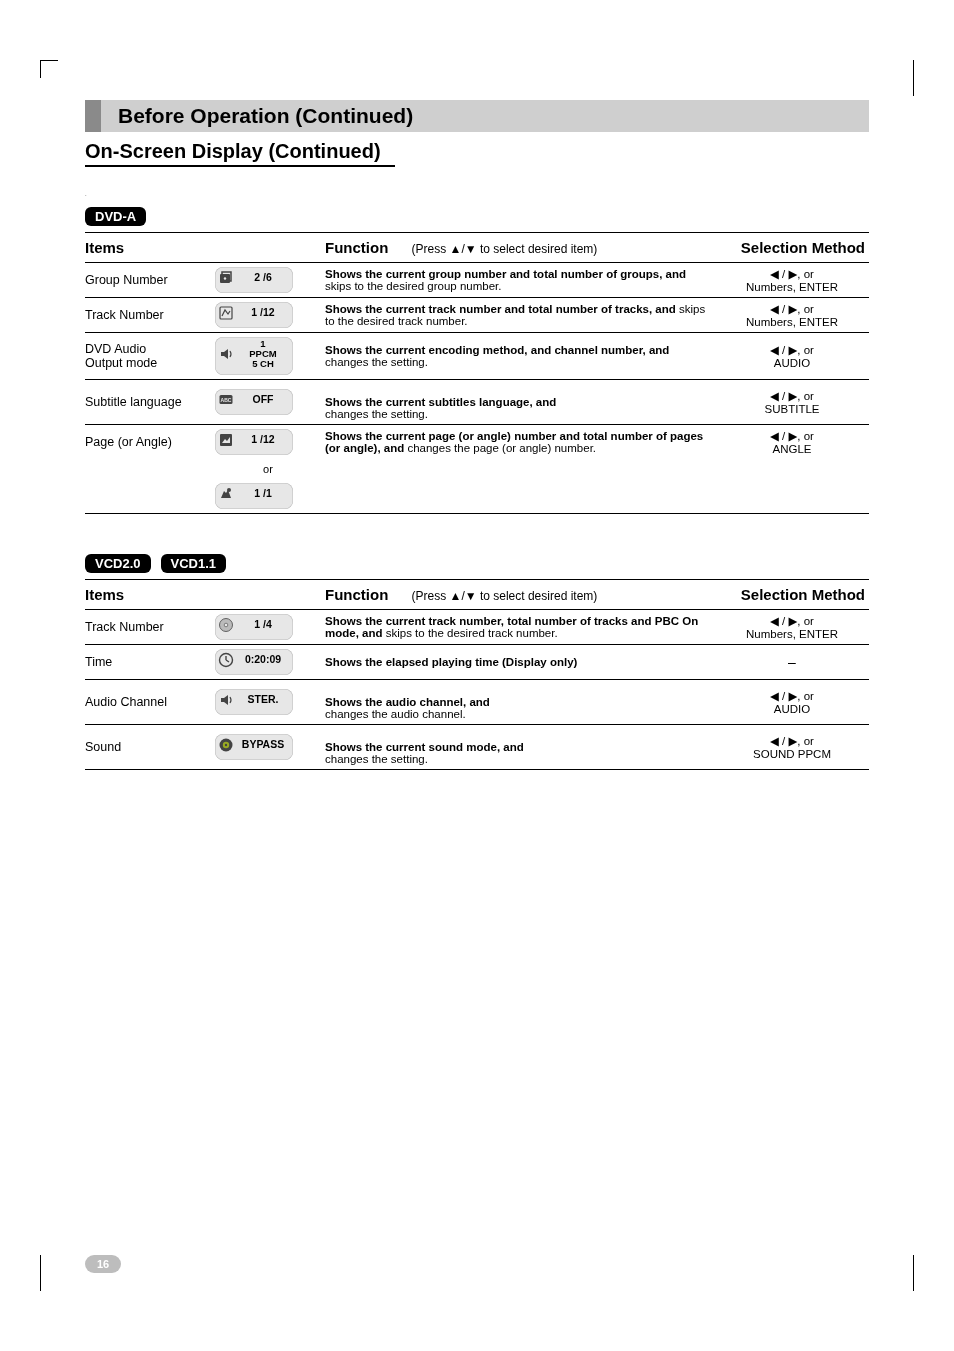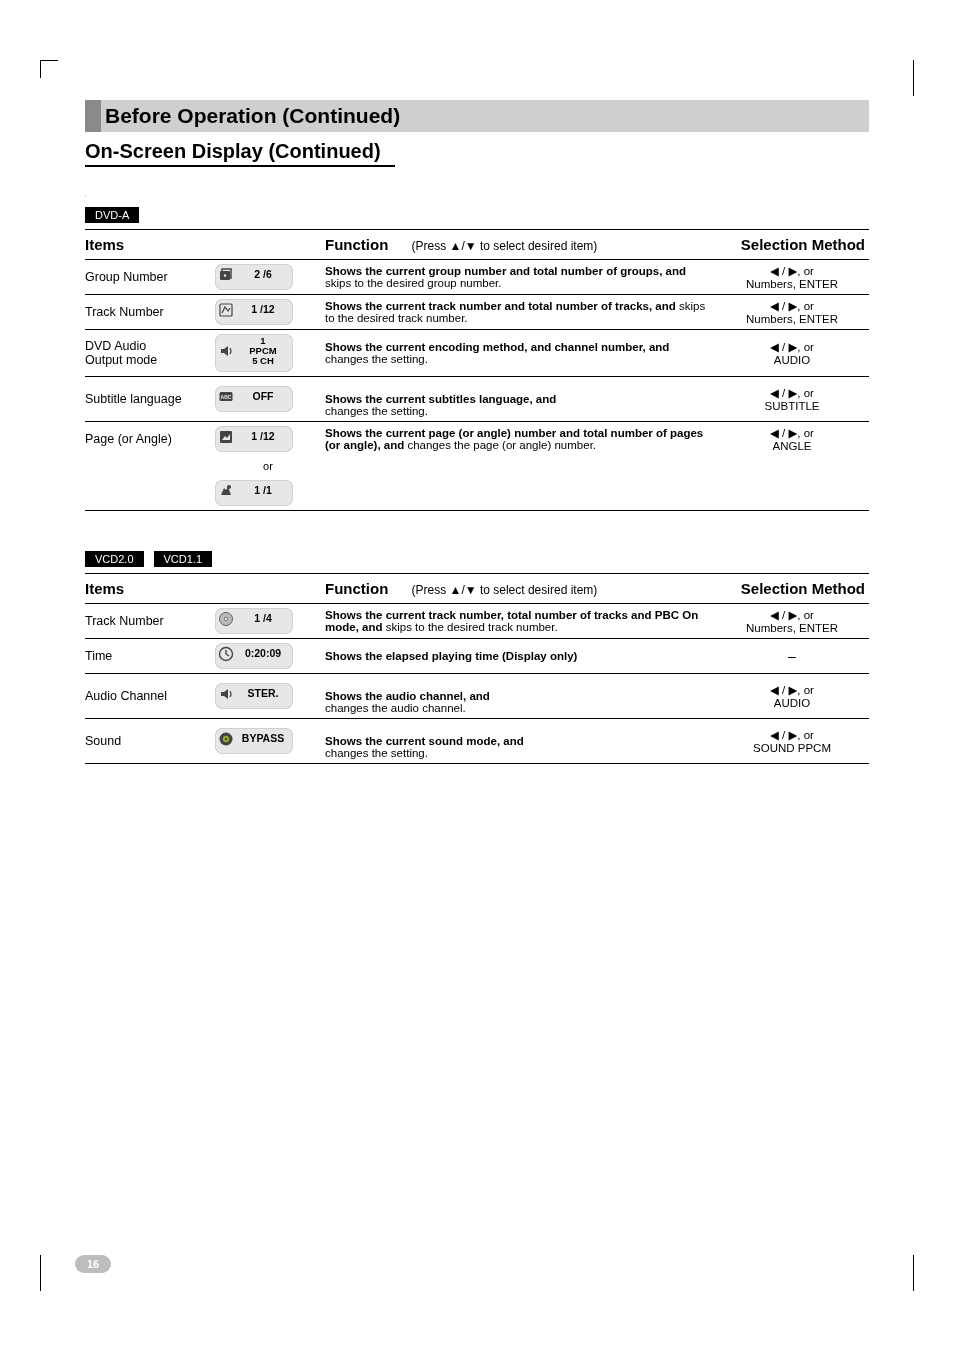--- a/index.html
+++ b/index.html
@@ -24,38 +24,38 @@
     align-items: stretch;
     margin-bottom: 8px;
   }
   .section-header .tab {
     background: #8a8a8a;
     width: 16px;
   }
   .section-header .bar {
     background: #cfcfcf;
     flex: 1;
-    padding: 4px 4px;
+    padding: 4px 17px;
     font-size: 21px;
     font-weight: bold;
   }
   .subheader {
     font-size: 20px;
     font-weight: bold;
     margin: 6px 0 2px 0;
   }
   .subheader .cont { font-weight: bold; margin-top: 12px; }
   .rule { border-bottom: 2px solid #000; width: 310px; margin-bottom: 24px; }
   .tinydot { font-size: 6px; margin-bottom: 10px; }
 
   .badge-row { display: flex; gap: 10px; margin-bottom: 6px; }
   .badge {
     background: #000; color: #fff;
-    border-radius: 0;
-    font-size: 11px; font-weight: normal;
+    border-radius: 6px;
+    font-size: 13px; font-weight: bold;
     padding: 2px 10px 2px 10px;
     display: inline-block;
   }
 
   table.osd { width: 100%; border-collapse: collapse; }
   table.osd th {
     text-align: left;
     font-size: 15px;
     font-weight: bold;
     padding: 6px 4px 6px 0;
@@ -94,21 +94,21 @@
 
   .orlabel { text-align: center; font-size: 11px; padding: 2px 0; }
 
   .arrow { font-family: Arial; }
   .sel-dash { font-size: 14px; }
 
   .gap { height: 40px; }
 
   .page-num {
     position: absolute;
-    bottom: 78px; left: 75px;
+    bottom: 78px; left: 85px;
   }
   .page-num .oval {
     width: 36px; height: 18px;
     background: #bdbdbd;
     border-radius: 9px / 9px;
     display:flex; align-items:center; justify-content:center;
     color:#fff; font-weight:bold; font-size:11px;
   }
 </style>
 </head>

